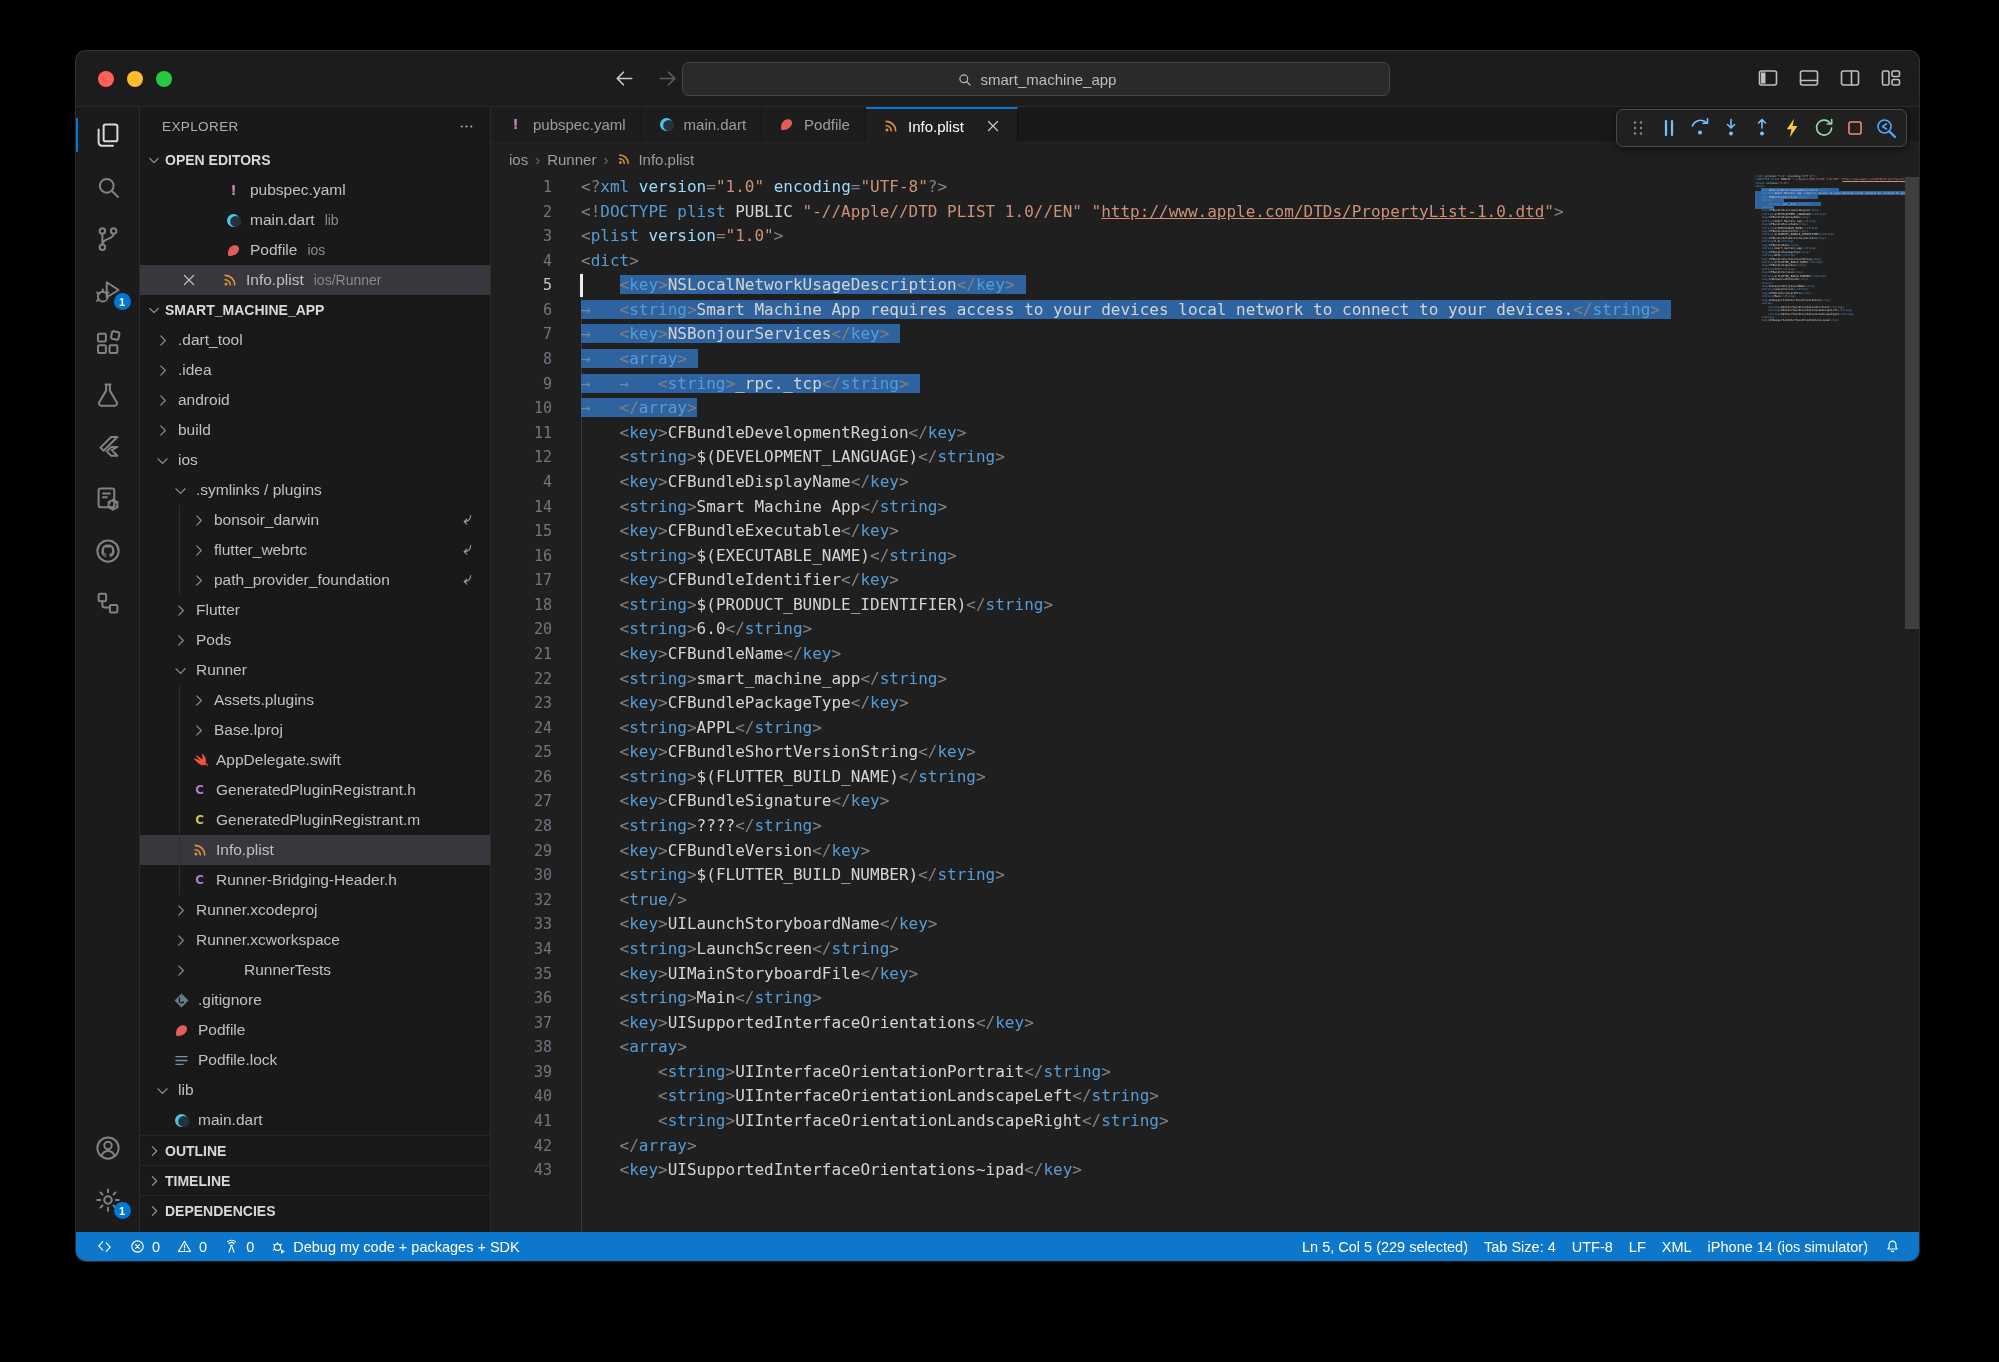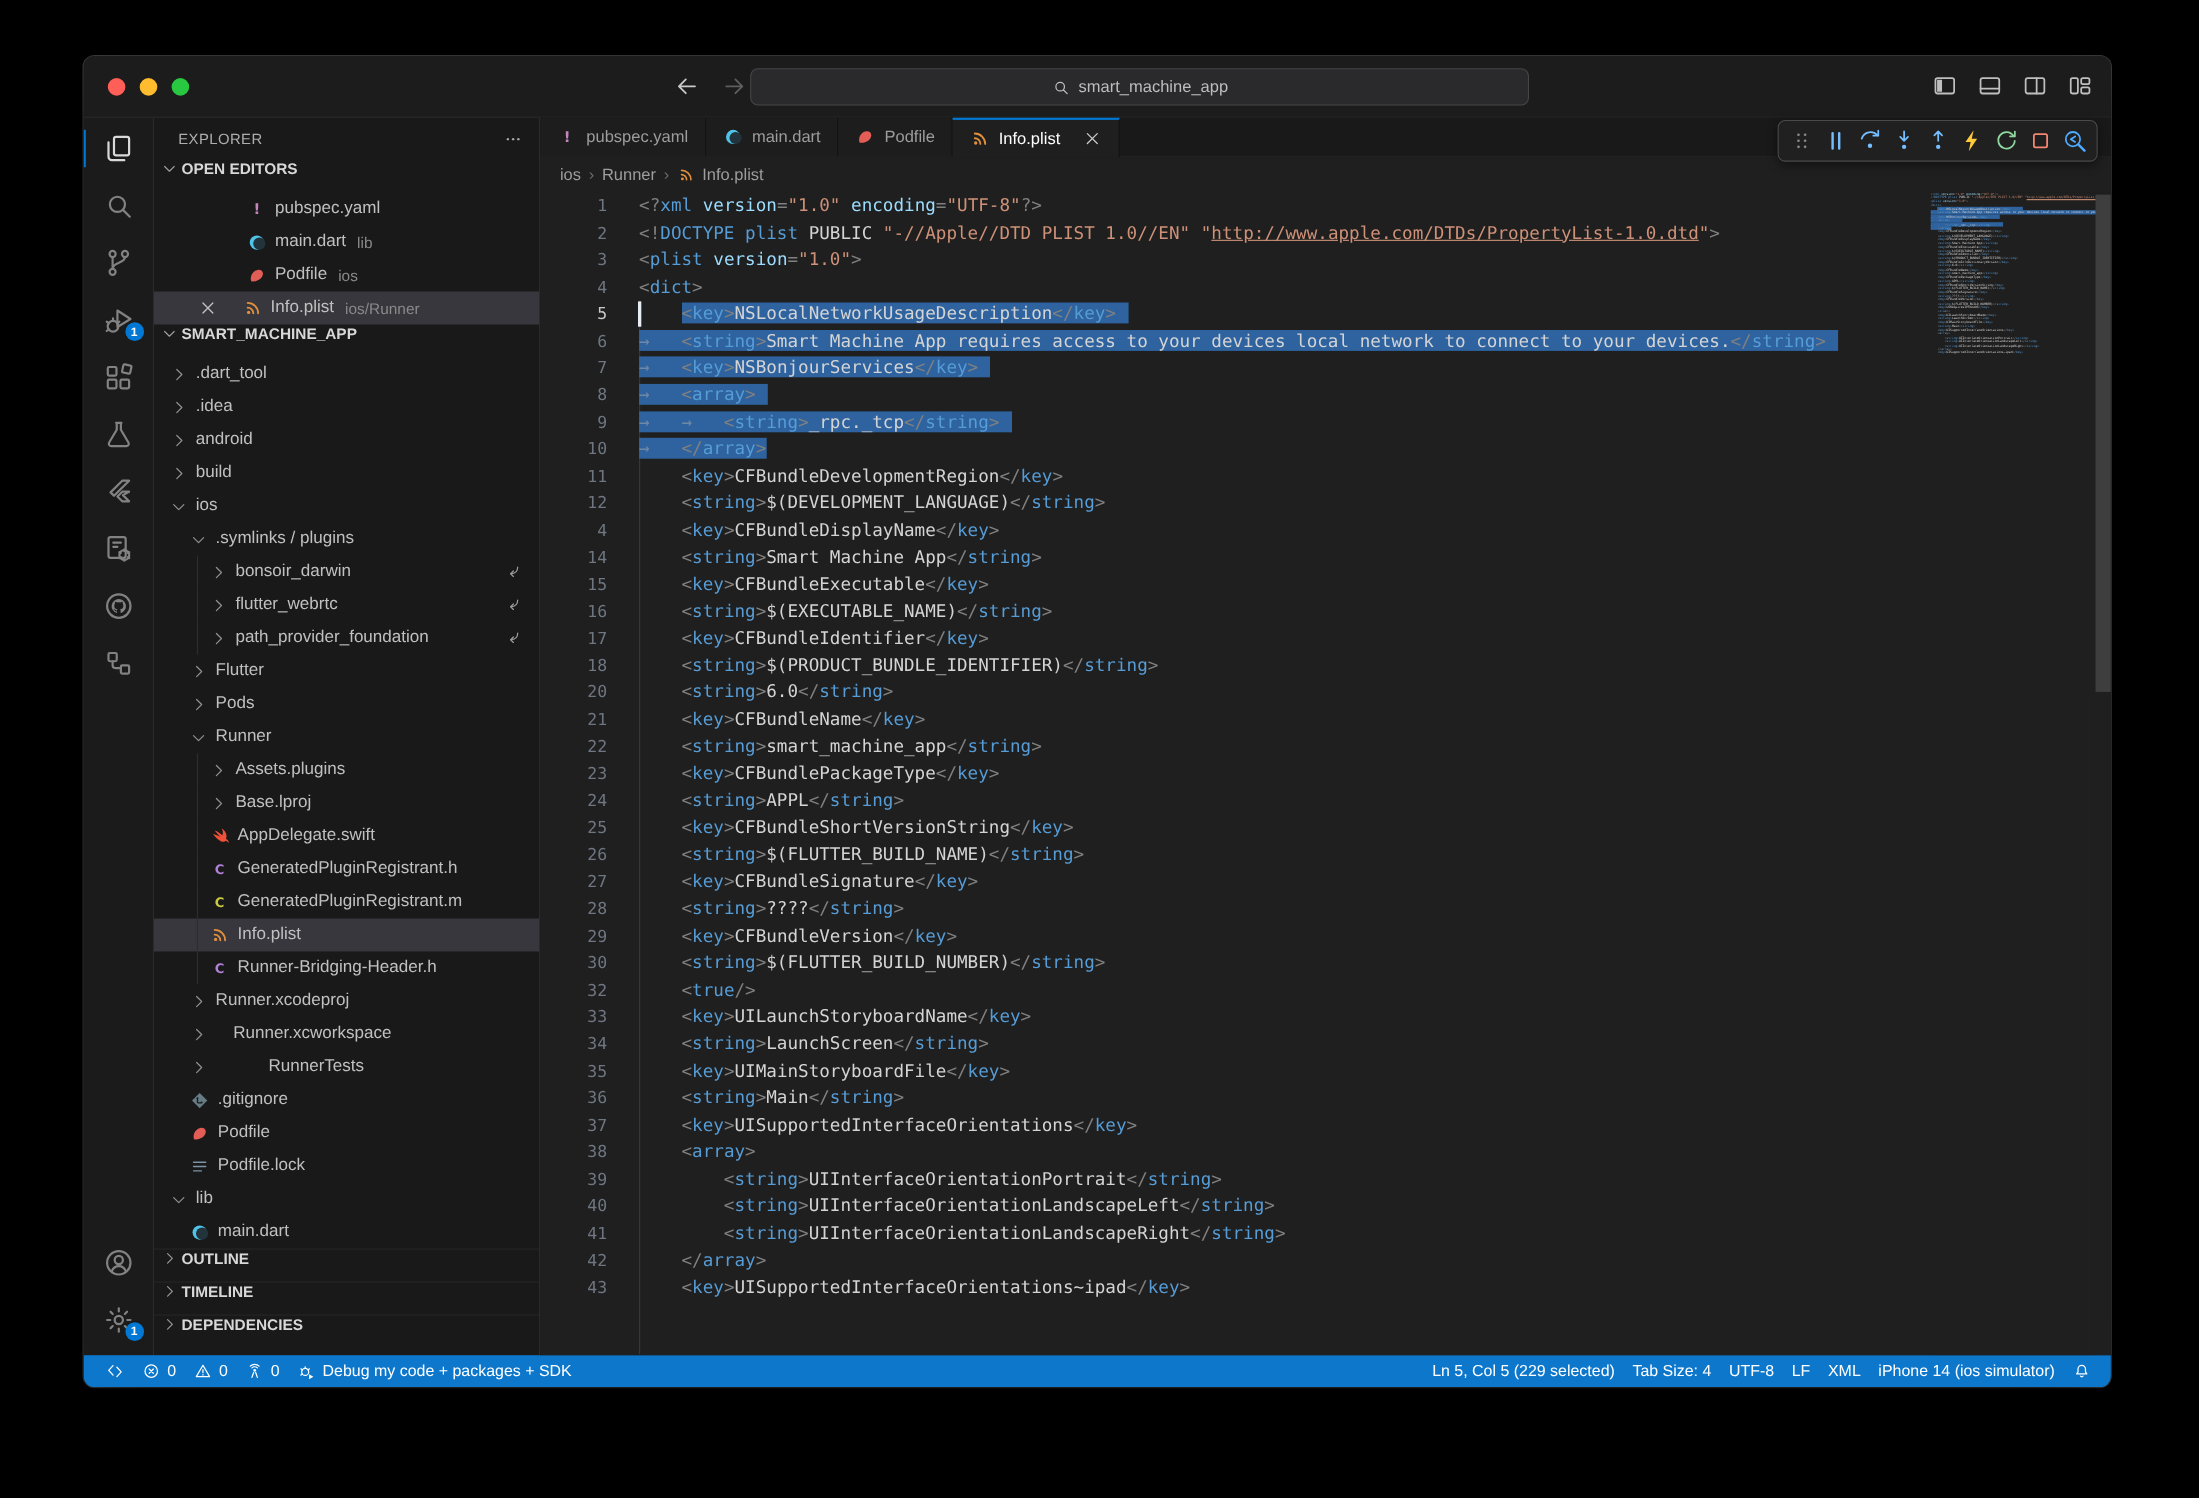--- a/index.html
+++ b/index.html
@@ -35,21 +35,21 @@
   .ab-spacer{flex:1;}
   .badge{position:absolute;right:9px;bottom:7px;min-width:17px;height:17px;padding:0 3px;border-radius:9px;
     background:var(--accent);color:#fff;font-size:11px;font-weight:bold;display:flex;align-items:center;justify-content:center;}
 
   
   .sidebar{width:351px;flex:none;background:#191919;border-right:1px solid #2b2b2b;color:#c0c0c0;
     font-size:15.5px;display:flex;flex-direction:column;overflow:hidden;}
   .sb-title{height:38px;flex:none;display:flex;align-items:center;padding:0 14px 0 22px;
     font-size:13.5px;color:#aeaeae;letter-spacing:.4px;}
   .sb-title .sp{flex:1;}
-  .sec-h{height:30px;flex:none;display:flex;gap:3px;padding-left:6px;
+  .sec-h{height:30px;flex:none;display:flex;align-items:center;gap:3px;padding-left:6px;
     font-weight:bold;font-size:14px;color:#d8d8d8;}
   .sec-h.bordered{border-top:1px solid #272727;}
   .row{height:30px;flex:none;display:flex;align-items:center;position:relative;white-space:nowrap;}
   .row.sel{background:#37373d;}
   .lbl{margin-left:7px;}
   .detail{color:#8a8a8a;margin-left:10px;font-size:14px;}
   .oe-close{width:18px;height:18px;color:#c2c2c2;margin-right:22px;}
   .symarrow{position:absolute;right:13px;width:17px;height:17px;color:#9a9a9a;}
   .tguide{position:absolute;left:39px;top:0;bottom:0;width:1px;background:#2e2e2e;}
 
@@ -528,21 +528,21 @@
             <span class="lbl">Runner-Bridging-Header.h</span>
           </div>
           <div class="row" style="padding-left: 32px;">
             <span class="icon" style="height: 17px; width: 17px; color: rgb(143, 143, 143);">
               <svg viewBox="0 0 24 24" fill="none" stroke="currentColor" stroke-width="1.6" stroke-linecap="round" stroke-linejoin="round">
                 <path d="M9.5 5.5l6.5 6.5-6.5 6.5"></path>
               </svg>
             </span>
             <span class="lbl">Runner.xcodeproj</span>
           </div>
-          <div class="row" style="padding-left: 32px; gap: 16px;">
+          <div class="row" style="padding-left: 32px;">
             <span class="icon" style="height: 17px; width: 17px; color: rgb(143, 143, 143);">
               <svg viewBox="0 0 24 24" fill="none" stroke="currentColor" stroke-width="1.6" stroke-linecap="round" stroke-linejoin="round">
                 <path d="M9.5 5.5l6.5 6.5-6.5 6.5"></path>
               </svg>
             </span>
             <span class="lbl">Runner.xcworkspace</span>
           </div>
           <div class="row" style="padding-left: 32px; gap: 48px;">
             <span class="icon" style="height: 17px; width: 17px; color: rgb(143, 143, 143);">
               <svg viewBox="0 0 24 24" fill="none" stroke="currentColor" stroke-width="1.6" stroke-linecap="round" stroke-linejoin="round">

